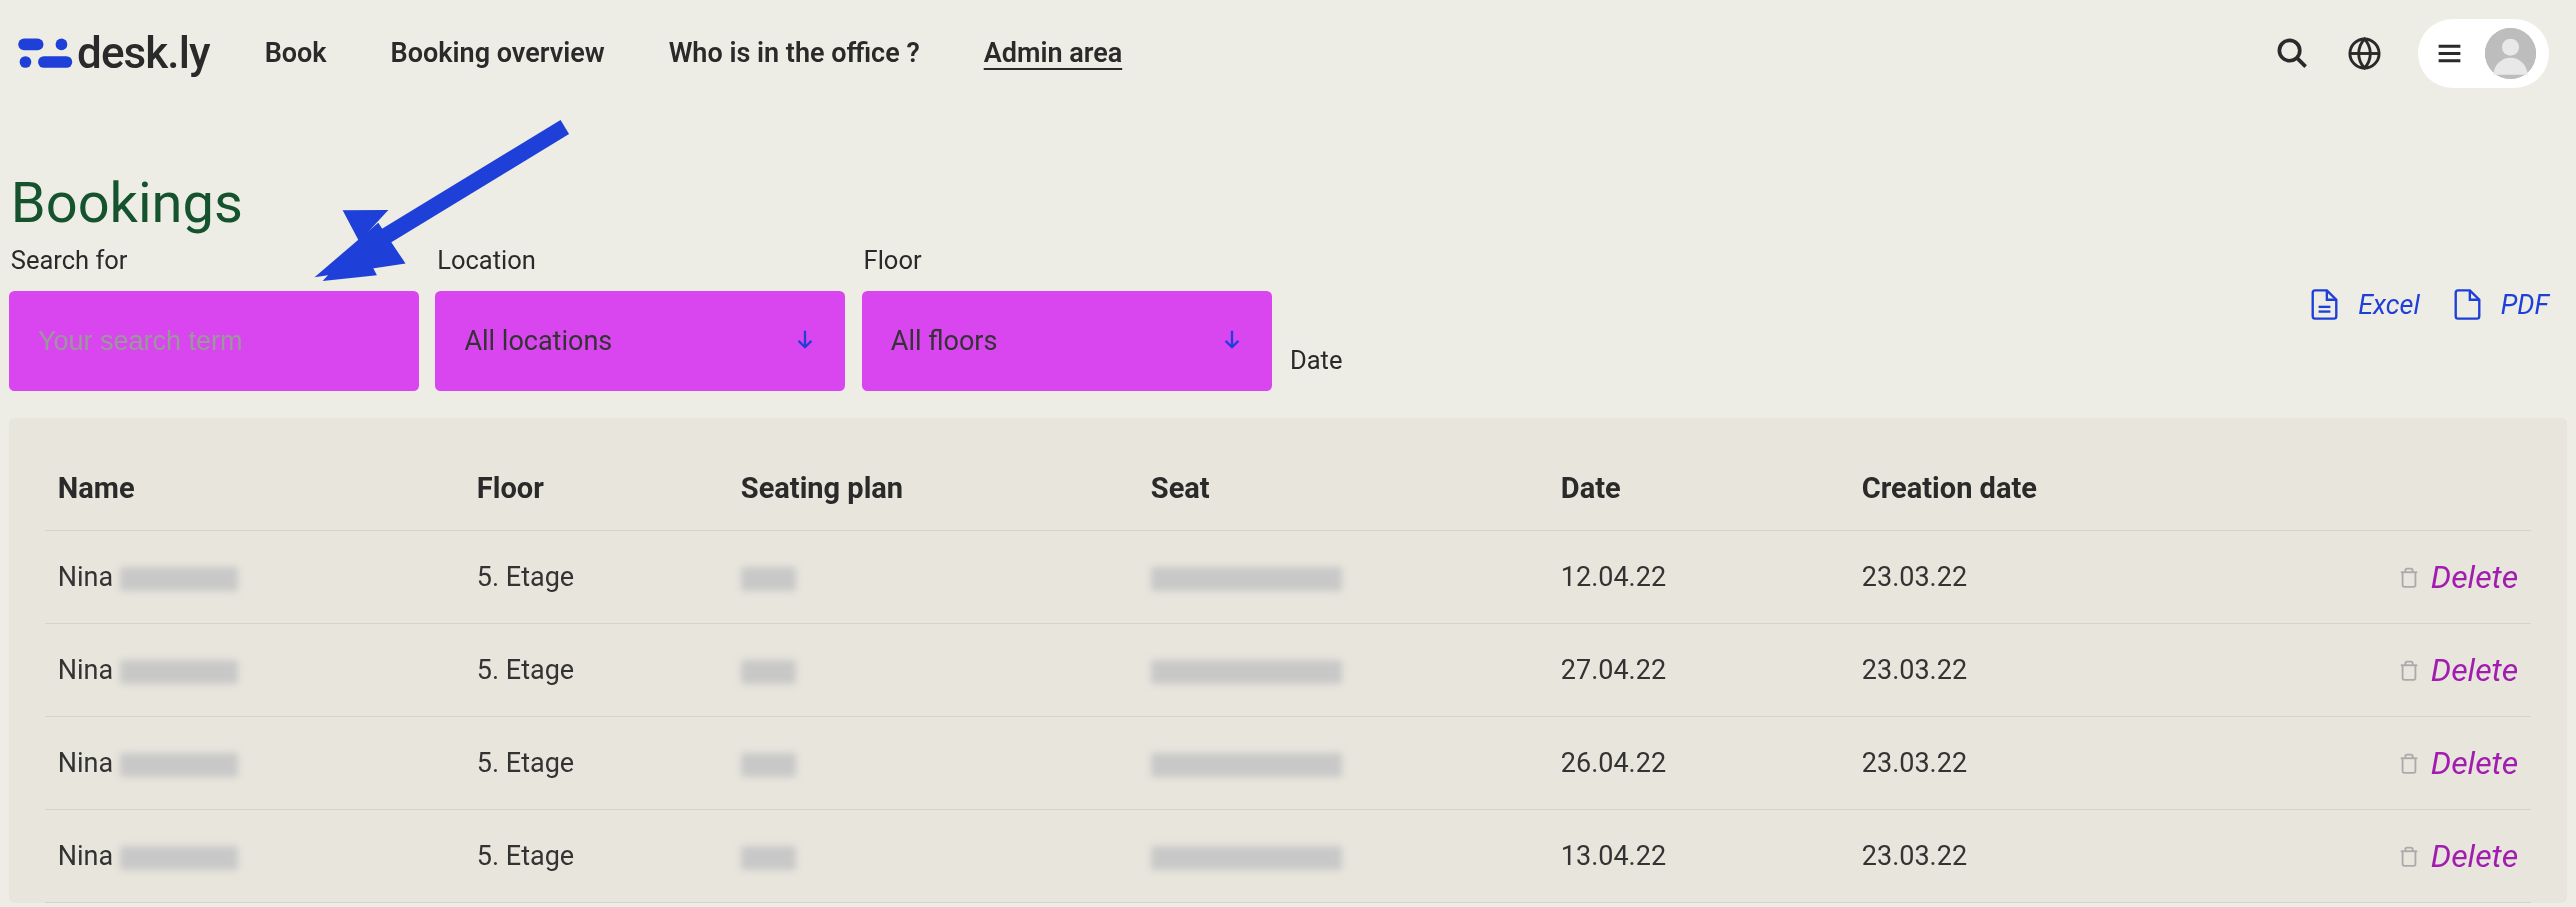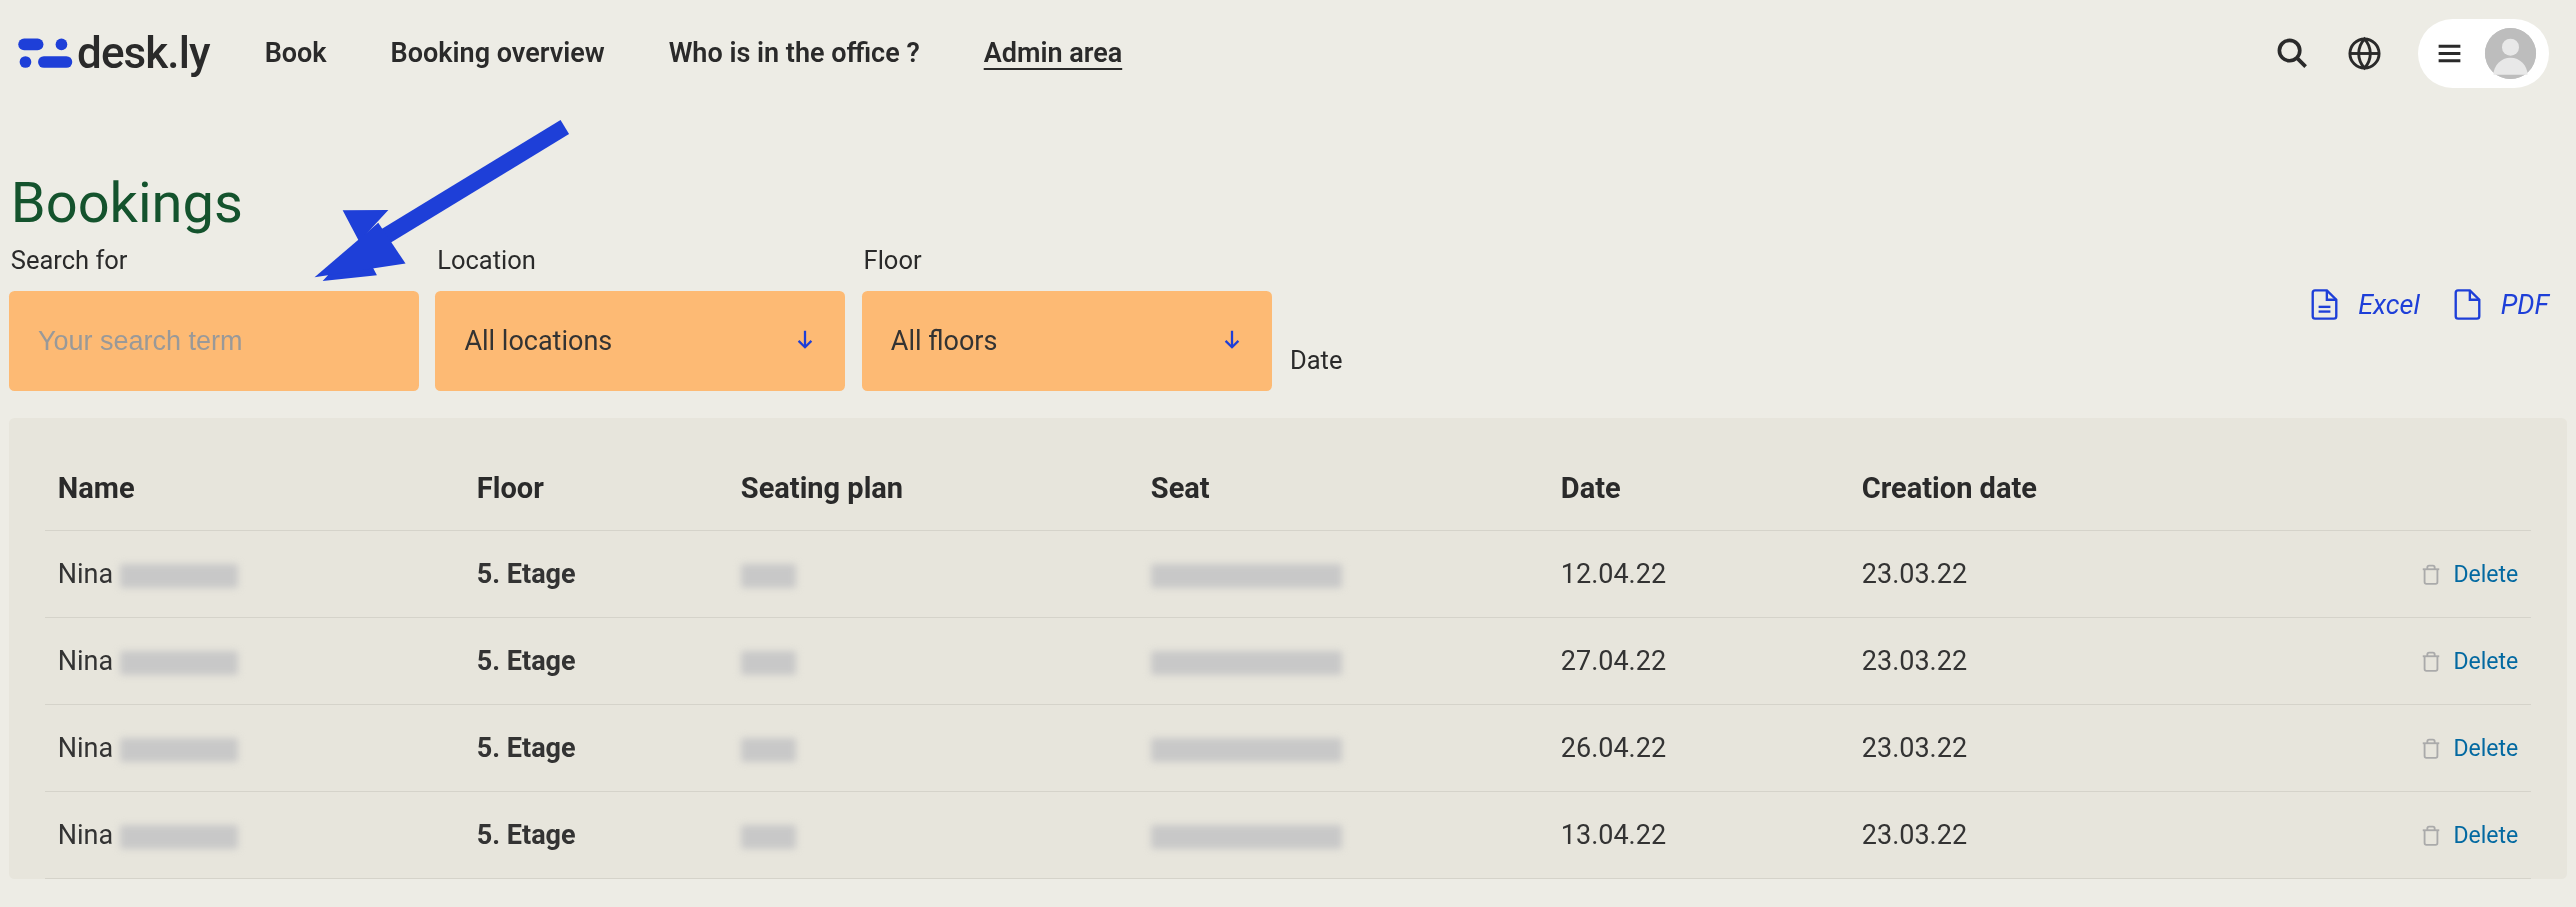--- a/index.html
+++ b/index.html
@@ -113,21 +113,21 @@
       display: flex;
       flex-direction: column;
     }
     .filter-label {
       font-size: 25.5px;
       color: #2a2a2a;
       margin-bottom: 16.4px;
       padding-left: 1.8px;
     }
     .filter-input {
-      background: #fdba74;
+      background: #d946ef;
       border: none;
       border-radius: 5.5px;
       padding: 27px 29px;
       font-size: 27px;
       color: #333;
       height: 100px;
     }
     .filter-input::placeholder {
       color: #999;
     }
@@ -200,27 +200,28 @@
       color: transparent;
       filter: blur(3.6px);
       border-radius: 2.7px;
       height: 24px;
       vertical-align: middle;
     }
     .delete-btn {
       display: flex;
       align-items: center;
       gap: 11px;
-      color: #0369a1;
-      font-size: 23px;
+      color: #a21caf;
+      font-size: 32px;
       cursor: pointer;
       justify-content: flex-end;
+      font-style: italic;
     }
     .col-name { width: 419px; }
-    .col-floor { width: 264px; font-weight: bold; }
+    .col-floor { width: 264px; }
     .col-seating { width: 410px; }
     .col-seat { width: 410px; }
     .col-date { width: 301px; }
     .col-creation { width: 364px; }
     .col-delete { width: auto; text-align: right; }
   </style>
 </head>
 <body>
 
 <div class="header">

